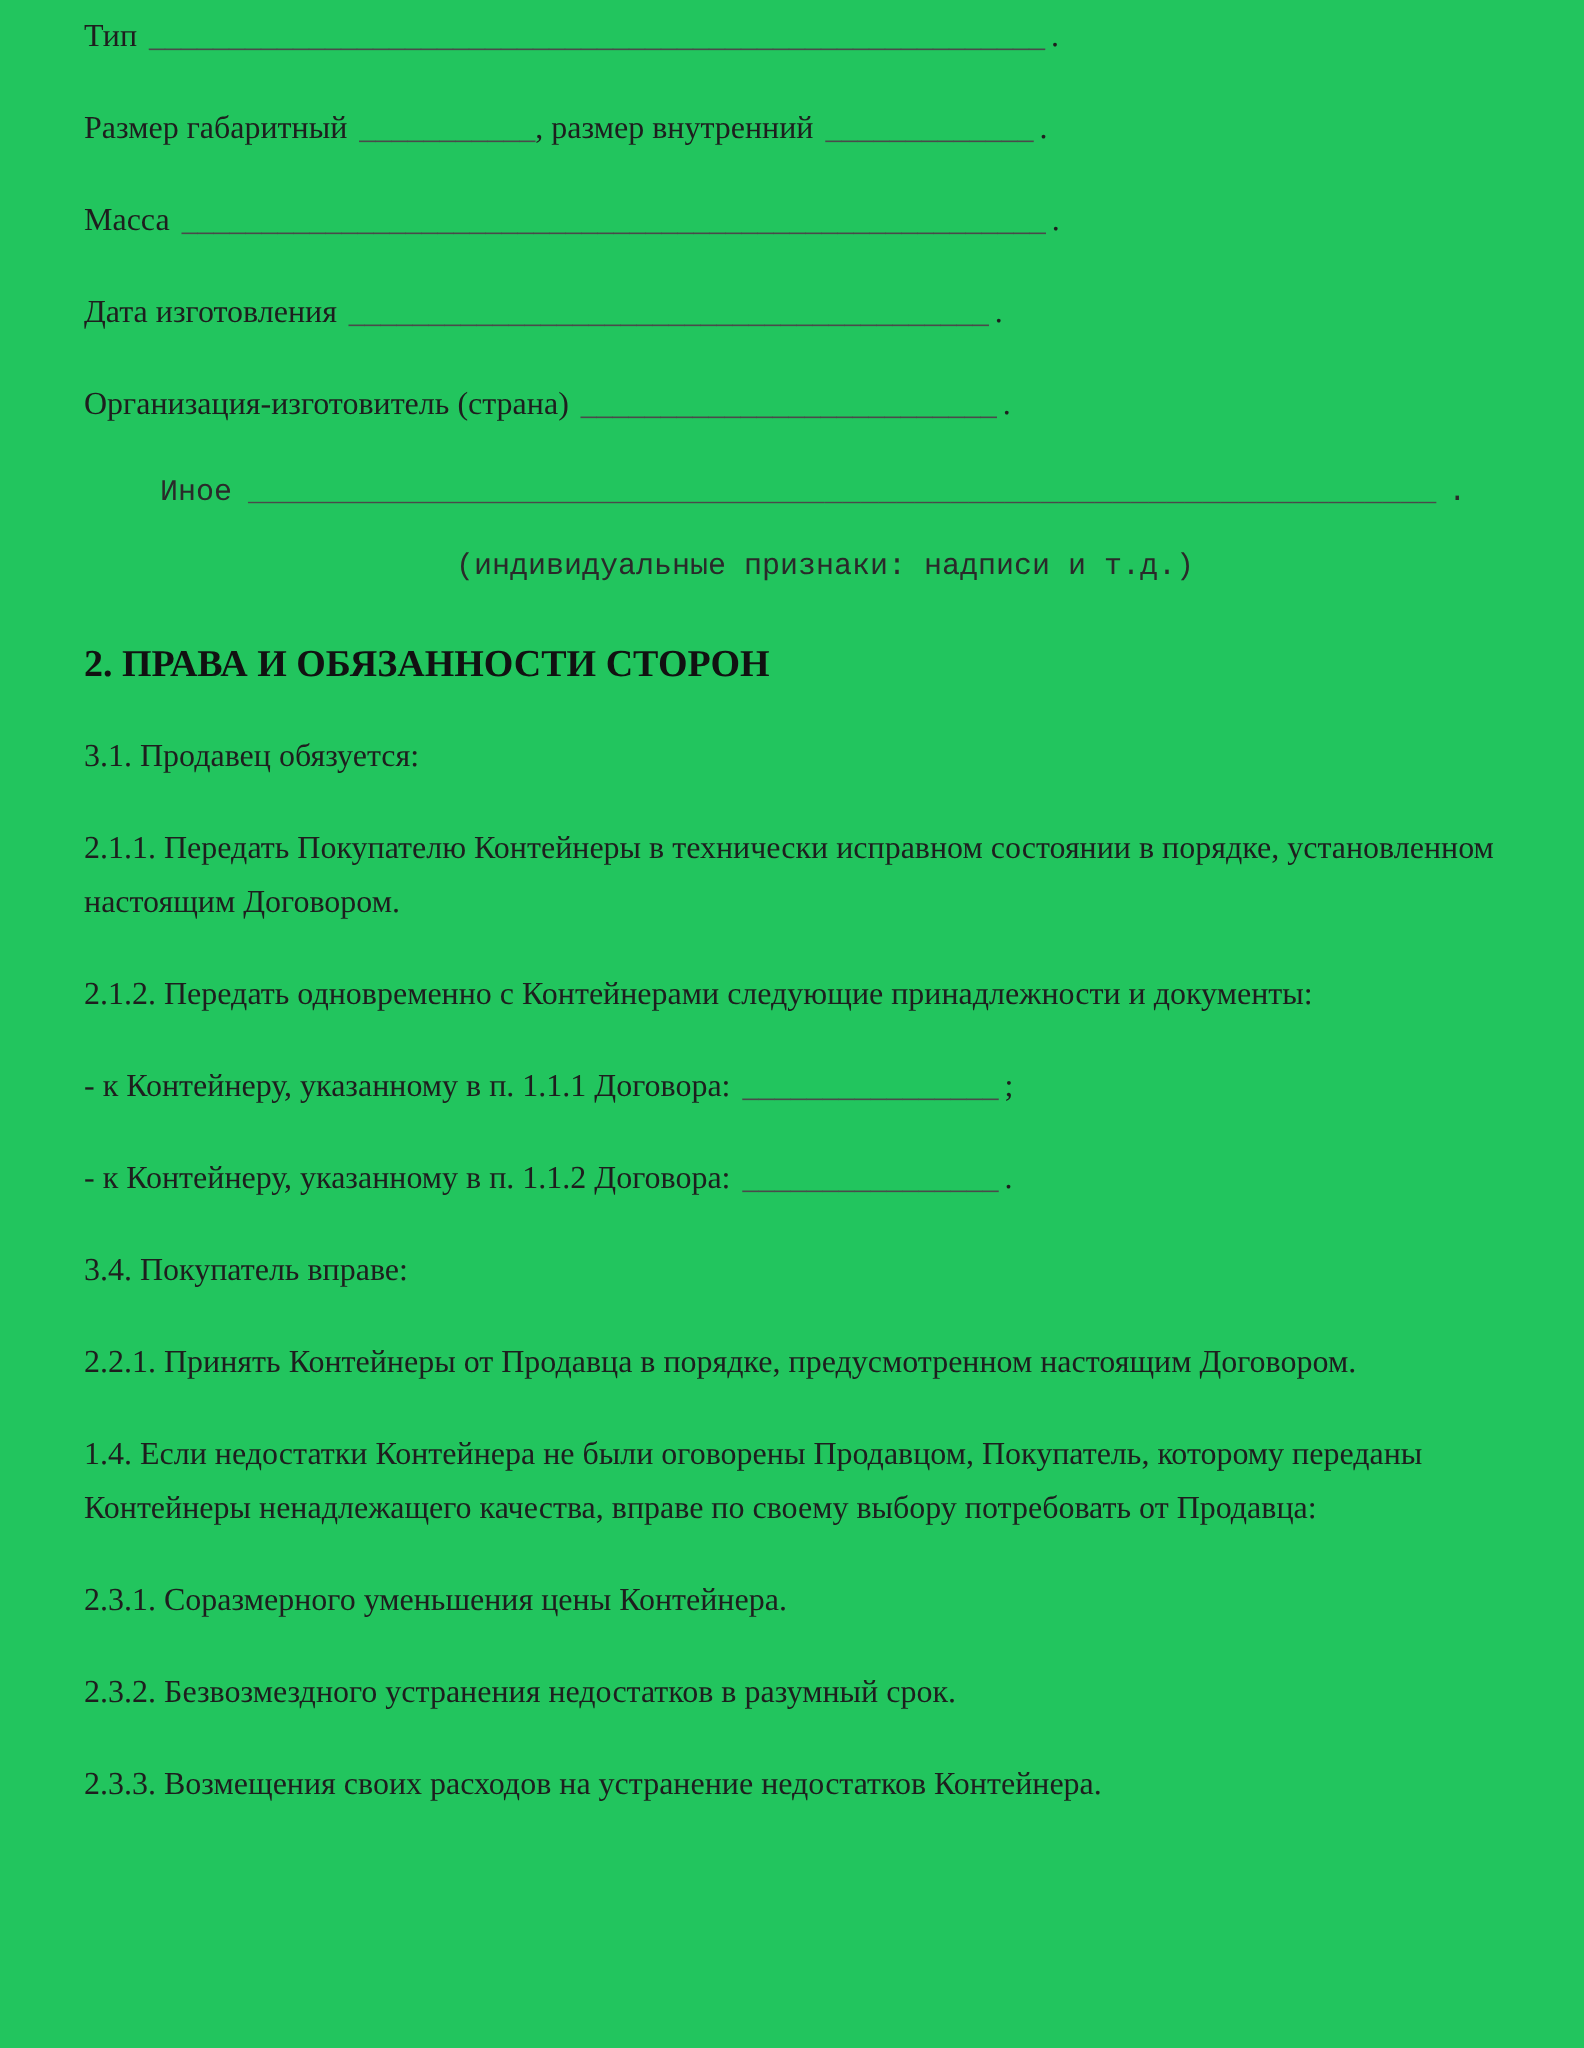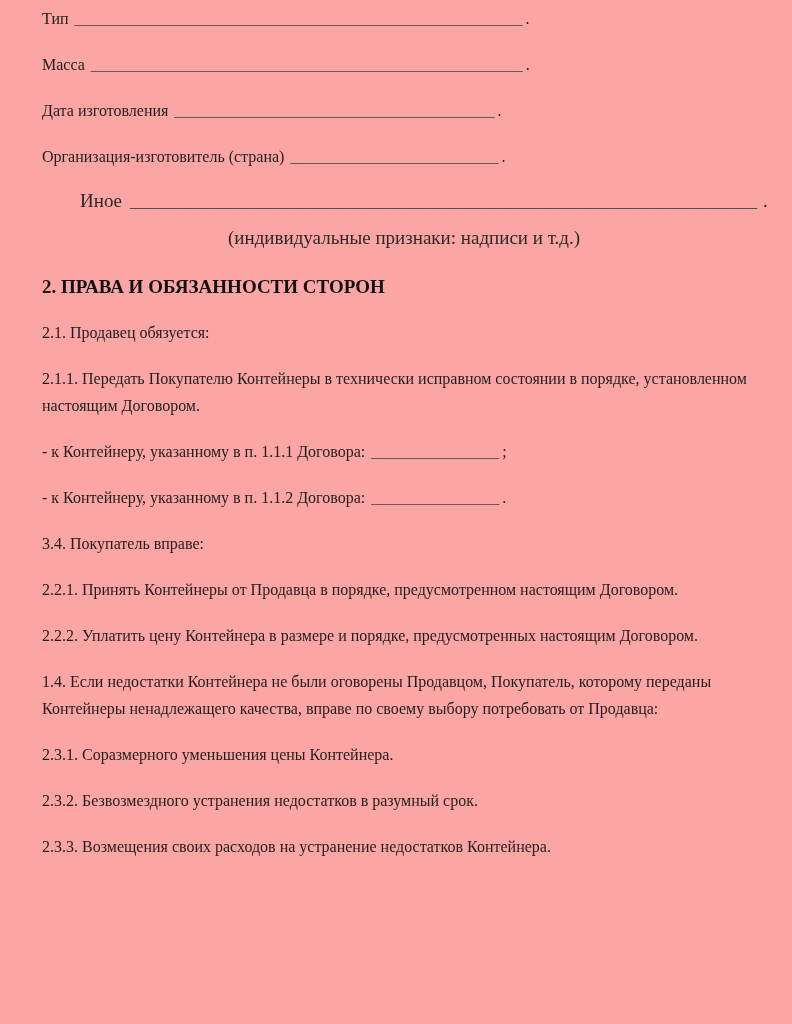--- a/index.html
+++ b/index.html
@@ -1,42 +1,42 @@
 <!DOCTYPE html>
 <html lang="ru"><head>
 <meta charset="utf-8">
 <style>
   * { margin: 0; padding: 0; box-sizing: border-box; }
   html, body { background: #ffffff; }
   .page {
     width: 792px;
     height: 1024px;
-    background: #fca5a5;
+    background: #22c55e;
     color: #1e1e1e;
     font-family: "Liberation Serif", "DejaVu Serif", serif;
     font-size: 16px;
     padding: 5px 42px 0 42px;
     overflow: hidden;
   }
   .line {
     line-height: 27px;
     margin: 19px 0;
   }
   .page > :first-child { margin-top: 0; }
   .blank {
     color: #4a4a4a;
     margin-left: 6px;
     white-space: nowrap;
     letter-spacing: 0;
   }
   .suffix { margin-left: 3px; }
   .mid { margin-left: 0; }
   .mono-block {
-    font-family: Liberation Serif, serif;
-    font-size: 19px;
+    font-family: Liberation Mono, monospace;
+    font-size: 15px;
     line-height: 20px;
     margin: 21px 0 19px 0;
     color: #2a2a2a;
   }
   .mono-line { padding-left: 38px; }
   .mono-line .blank { margin-left: 8px; color: #4a4a4a; }
   .mono-line .suffix { margin-left: 6px; }
   .mono-caption { padding-left: 186px; margin-top: 17px; }
   h2.heading {
     font-size: 19px;
@@ -46,48 +46,49 @@
     margin: 25px 0 19px 0;
   }
 </style>
 </head>
 <body>
 
 <div class="page">
 
   <p class="line"><span>Тип</span><span class="blank">________________________________________________________</span><span class="suffix">.</span></p>
 
+  <p class="line"><span>Размер габаритный</span><span class="blank">___________</span><span class="mid">, размер внутренний</span><span class="blank">_____________</span><span class="suffix">.</span></p>
 
   <p class="line"><span>Масса</span><span class="blank">______________________________________________________</span><span class="suffix">.</span></p>
 
   <p class="line"><span>Дата изготовления</span><span class="blank">________________________________________</span><span class="suffix">.</span></p>
 
   <p class="line"><span>Организация-изготовитель (страна)</span><span class="blank">__________________________</span><span class="suffix">.</span></p>
 
   <div class="mono-block">
     <div class="mono-line"><span>Иное</span><span class="blank">__________________________________________________________________</span><span class="suffix">.</span></div>
     <div class="mono-caption">(индивидуальные признаки: надписи и т.д.)</div>
   </div>
 
   <h2 class="heading">2. ПРАВА И ОБЯЗАННОСТИ СТОРОН</h2>
 
-  <p class="line">2.1. Продавец обязуется:</p>
+  <p class="line">3.1. Продавец обязуется:</p>
 
   <p class="line">2.1.1. Передать Покупателю Контейнеры в технически исправном состоянии в порядке, установленном настоящим Договором.</p>
 
+  <p class="line">2.1.2. Передать одновременно с Контейнерами следующие принадлежности и документы:</p>
 
   <p class="line"><span>- к Контейнеру, указанному в п. 1.1.1 Договора:</span><span class="blank">________________</span><span class="suffix">;</span></p>
 
   <p class="line"><span>- к Контейнеру, указанному в п. 1.1.2 Договора:</span><span class="blank">________________</span><span class="suffix">.</span></p>
 
   <p class="line">3.4. Покупатель вправе:</p>
 
   <p class="line">2.2.1. Принять Контейнеры от Продавца в порядке, предусмотренном настоящим Договором.</p>
 
-  <p class="line">2.2.2. Уплатить цену Контейнера в размере и порядке, предусмотренных настоящим Договором.</p>
 
   <p class="line">1.4. Если недостатки Контейнера не были оговорены Продавцом, Покупатель, которому переданы Контейнеры ненадлежащего качества, вправе по своему выбору потребовать от Продавца:</p>
 
   <p class="line">2.3.1. Соразмерного уменьшения цены Контейнера.</p>
 
   <p class="line">2.3.2. Безвозмездного устранения недостатков в разумный срок.</p>
 
   <p class="line">2.3.3. Возмещения своих расходов на устранение недостатков Контейнера.</p>
 
 </div>

